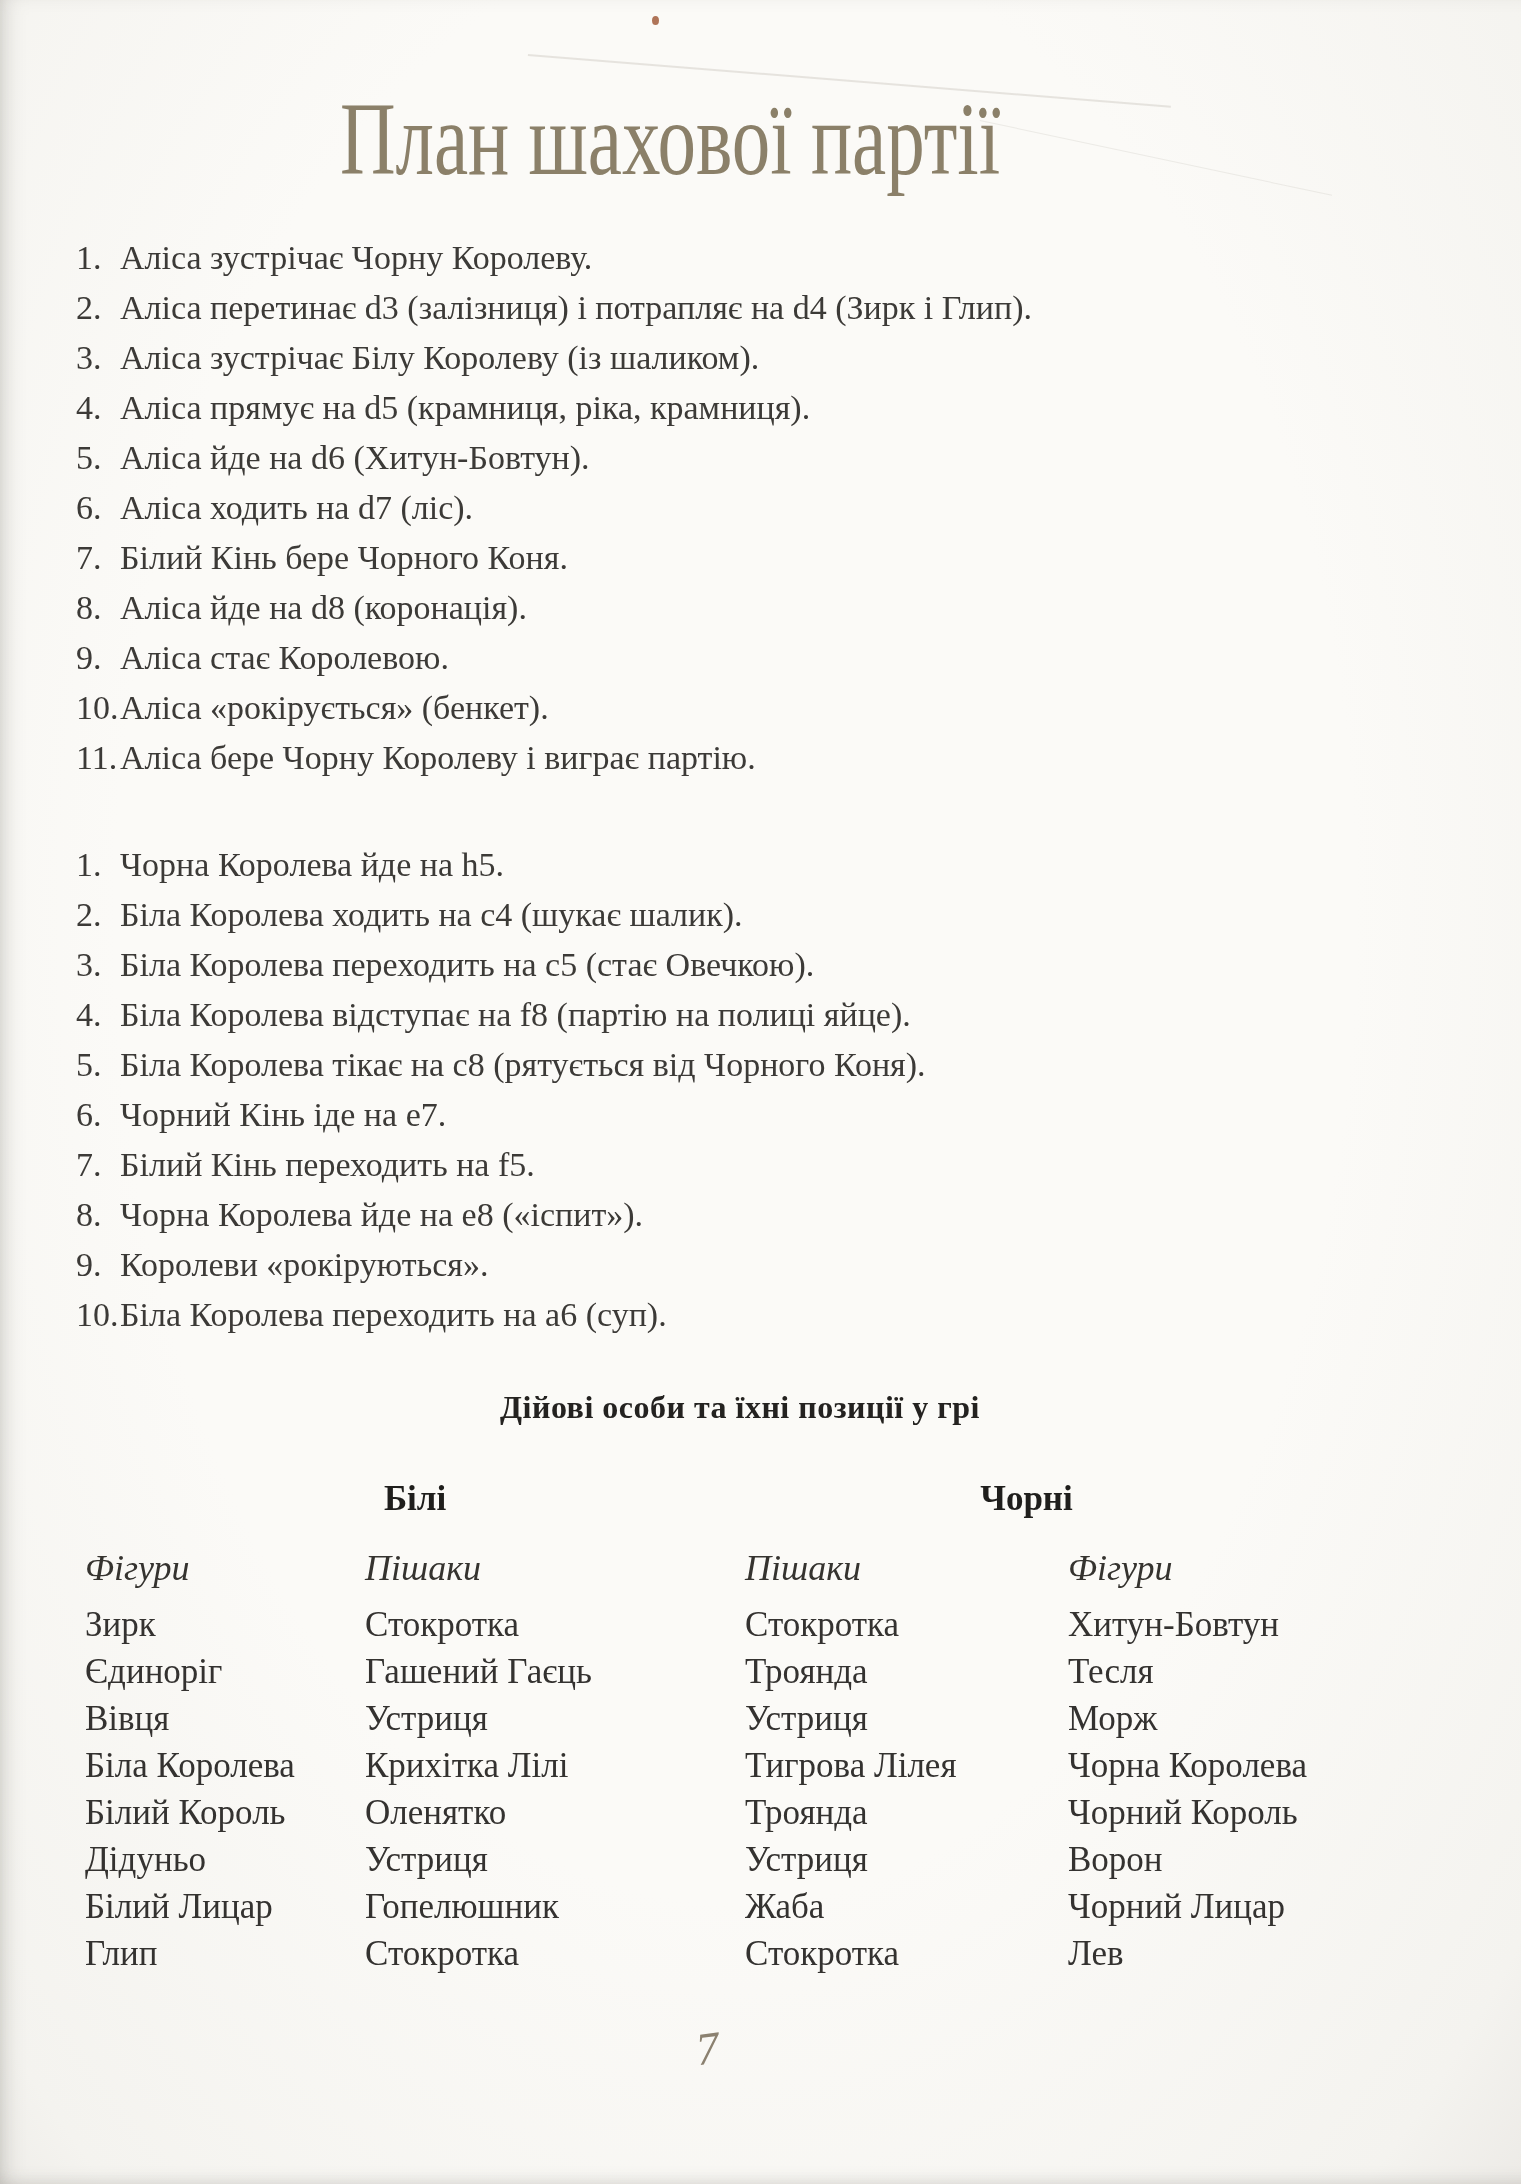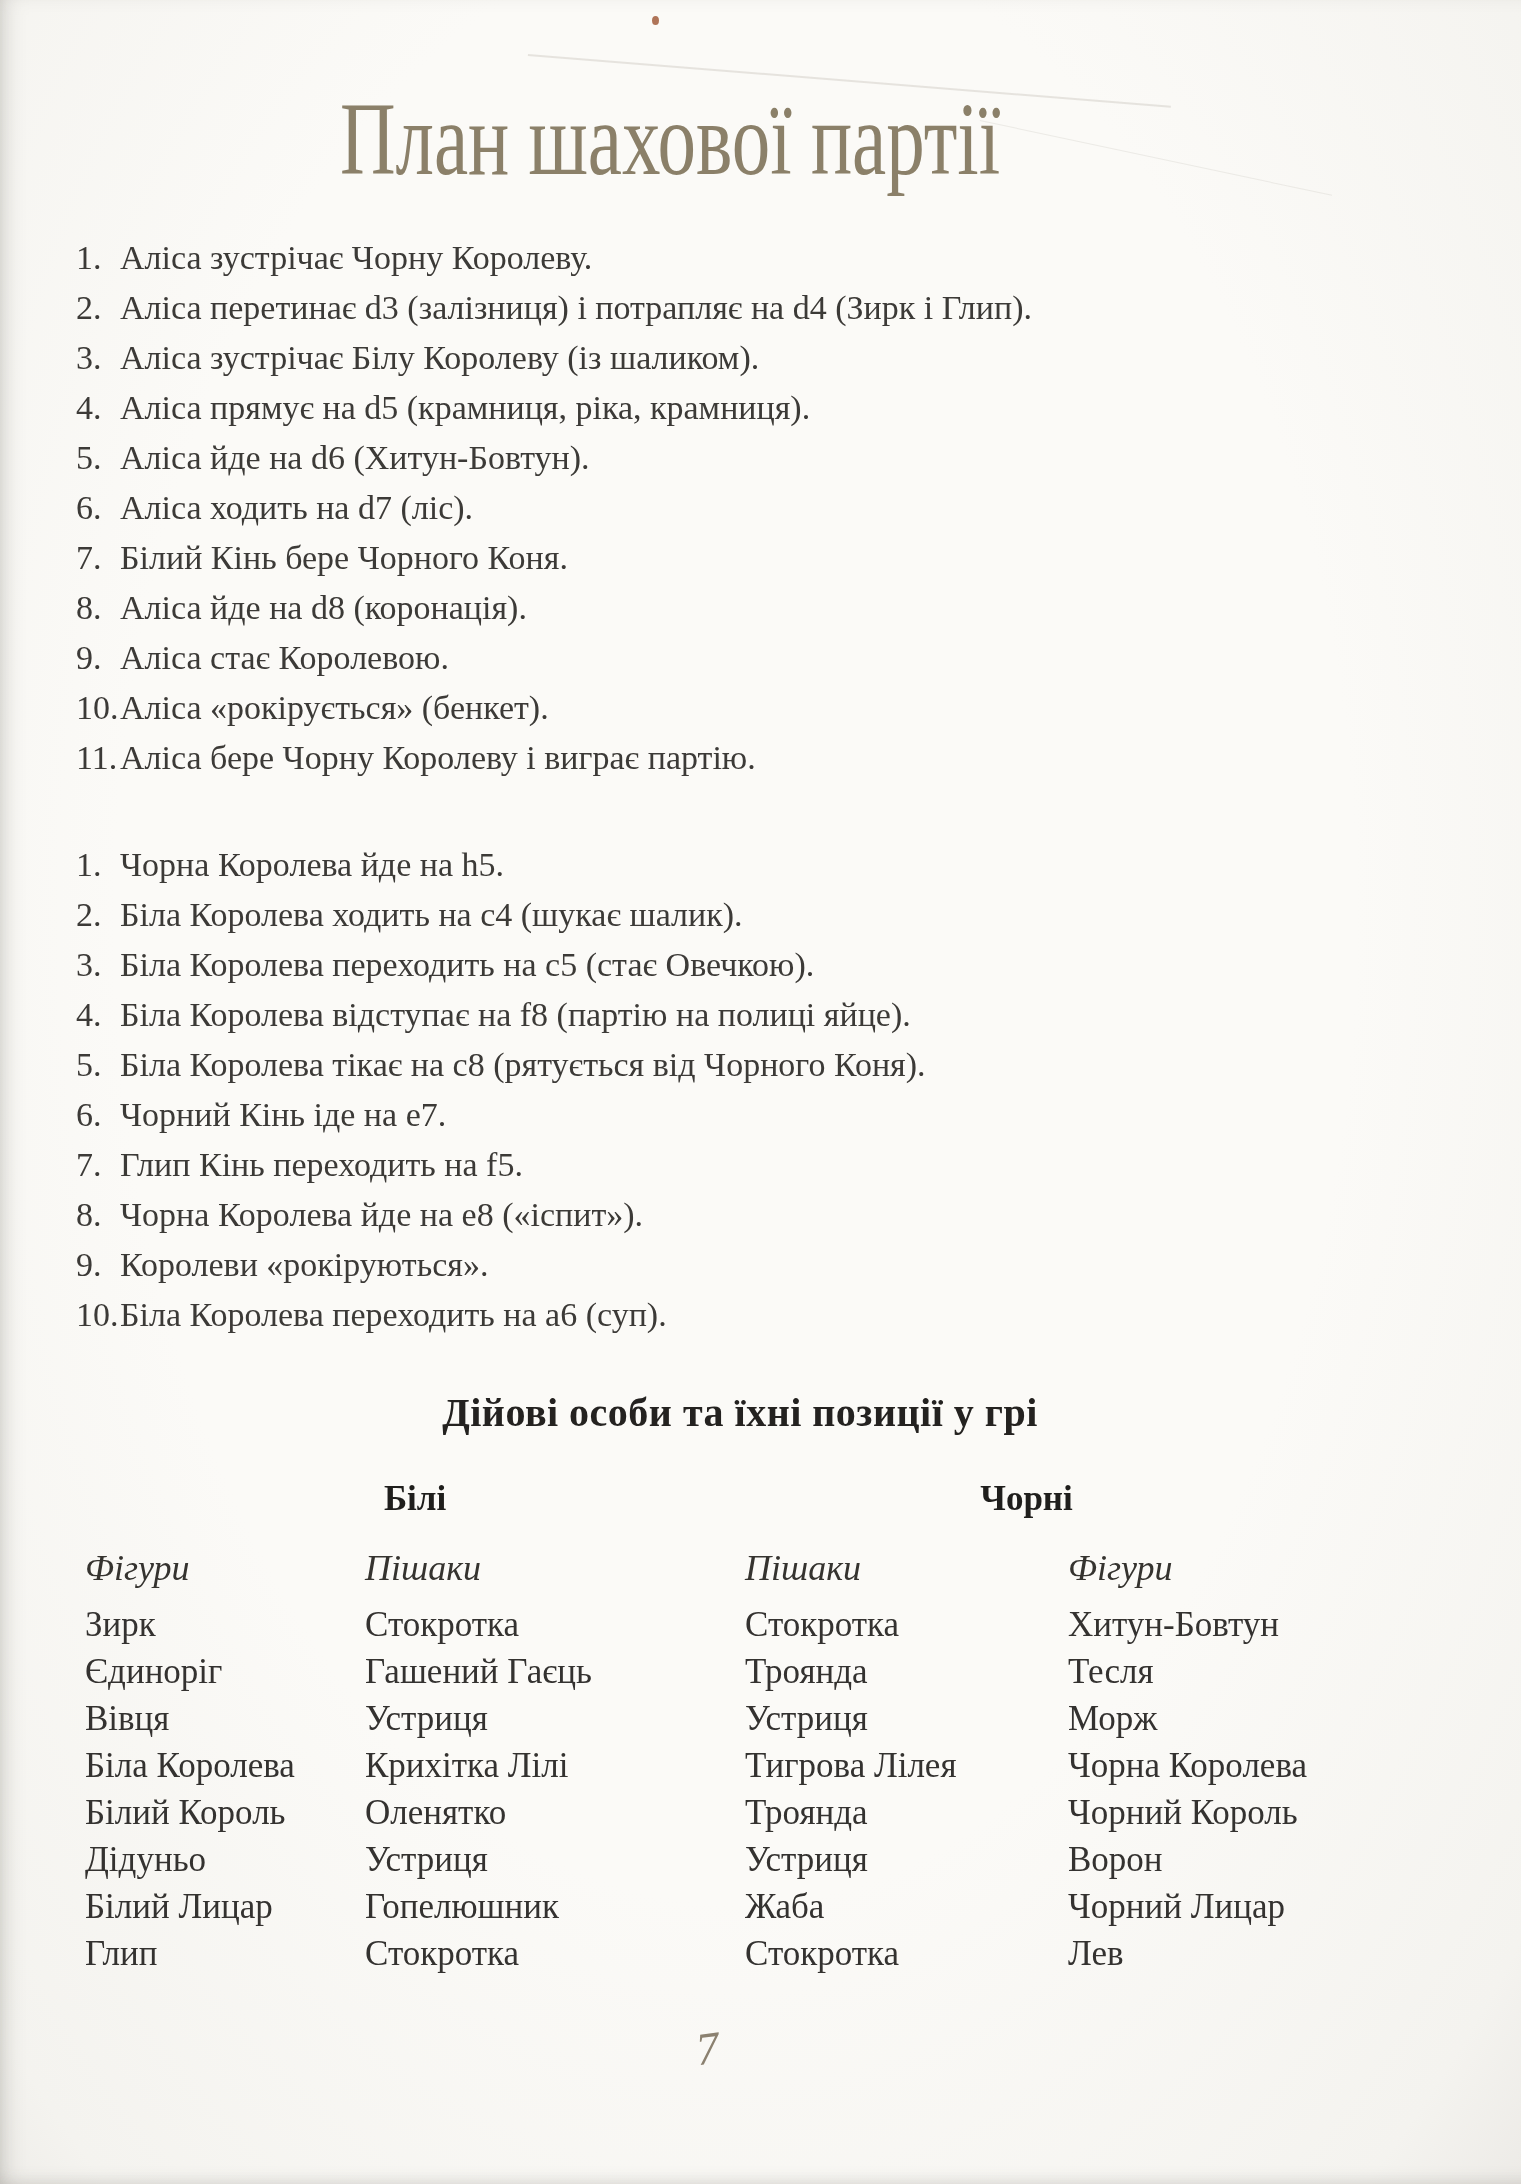--- a/index.html
+++ b/index.html
@@ -13,21 +13,21 @@
     font-weight:normal;font-size:104px;line-height:1.1;color:#8b8069;}
   .title-inner{display:inline-block;transform:scaleX(.74);white-space:nowrap;}
 
   .moves{position:absolute;left:76px;width:1200px;}
   .moves-white{top:233px;}
   .moves-red{top:840px;}
   .move{display:flex;height:50px;line-height:50px;font-size:34px;white-space:nowrap;}
   .move .num{min-width:44px;}
 
   .cast-heading{position:absolute;top:1389px;left:0;width:1480px;margin:0;text-align:center;
-    font-size:40px;font-weight:bold;color:#242220;letter-spacing:.5px;}
+    font-size:32px;font-weight:bold;color:#242220;letter-spacing:.5px;}
 
   .grp-row{position:absolute;top:1479px;left:85px;width:1353px;display:grid;grid-template-columns:660px 693px;gap:25px;}
   .grp{font-weight:bold;font-size:35px;text-align:center;color:#1f1e1c;}
   .grp-black{padding-right:180px;text-align:center;}
 
   .sub-row{position:absolute;top:1547px;left:85px;width:1353px;display:grid;grid-template-columns:280px 380px 323px 370px;}
   .sub{font-style:italic;font-size:36px;color:#35332f;}
   .sub-c3{padding-right:120px;}
   .sub-c4{padding-right:95px;}
 
@@ -123,21 +123,21 @@
     <div class="move">
         <span class="num">5.</span>
         <span class="txt">Біла Королева тікає на c8 (рятується від Чорного Коня).</span>
       </div>
     <div class="move">
         <span class="num">6.</span>
         <span class="txt">Чорний Кінь іде на e7.</span>
       </div>
     <div class="move">
         <span class="num">7.</span>
-        <span class="txt">Глип Кінь переходить на f5.</span>
+        <span class="txt">Білий Кінь переходить на f5.</span>
       </div>
     <div class="move">
         <span class="num">8.</span>
         <span class="txt">Чорна Королева йде на e8 («іспит»).</span>
       </div>
     <div class="move">
         <span class="num">9.</span>
         <span class="txt">Королеви «рокіруються».</span>
       </div>
     <div class="move">

